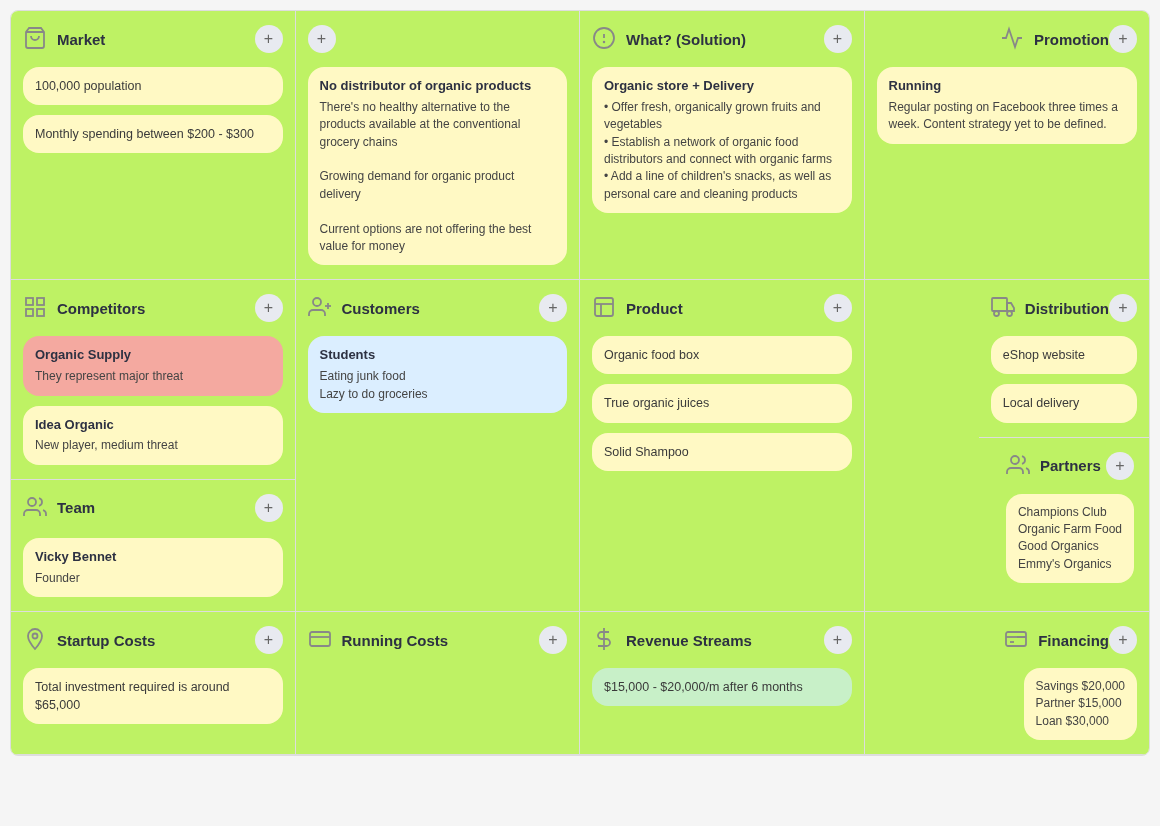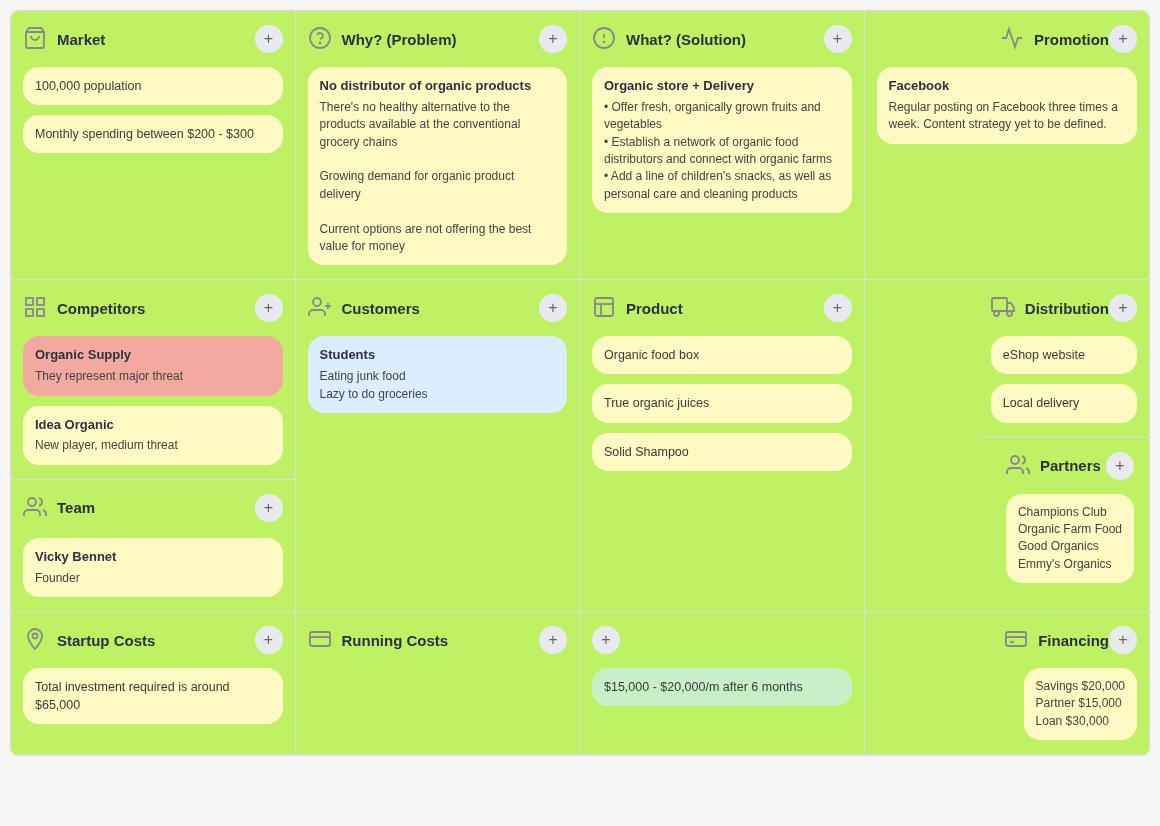--- a/index.html
+++ b/index.html
@@ -122,30 +122,20 @@
     <div class="card card-yellow">
       <span>100,000 population</span>
     </div>
     <div class="card card-yellow">
       <span>Monthly spending between $200 - $300</span>
     </div>
   </div>
 
   <div class="column">
     <div class="column-header">
-      <div class="column-header-left">
-        <span class="header-icon">
-          <svg viewBox="0 0 24 24" fill="none" stroke="currentColor" stroke-width="1.8" width="24" height="24">
-              <circle cx="12" cy="12" r="10"></circle>
-              <path d="M9.09 9a3 3 0 015.83 1c0 2-3 3-3 3"></path>
-              <line x1="12" y1="17" x2="12.01" y2="17" stroke-width="2.5" stroke-linecap="round"></line>
-            </svg>
-        </span>
-        <span class="column-title">Why? (Problem)</span>
-      </div>
       <button class="add-btn">+</button>
     </div>
     <div class="card card-yellow">
       <div class="card-title">No distributor of organic products</div>
       <div class="card-text">
         There's no healthy alternative to the products available at the conventional grocery chains
         <br><br>
         Growing demand for organic product delivery
         <br><br>
         Current options are not offering the best value for money
@@ -183,21 +173,21 @@
         <span class="header-icon">
           <svg viewBox="0 0 24 24" fill="none" stroke="currentColor" stroke-width="1.8" width="24" height="24">
               <path d="M22 12h-4l-3 9L9 3l-3 9H2"></path>
             </svg>
         </span>
         <span class="column-title">Promotion</span>
       </div>
       <button class="add-btn">+</button>
     </div>
     <div class="card card-yellow">
-      <div class="card-title">Facebook</div>
+      <div class="card-title">Running</div>
       <div class="card-text">Regular posting on Facebook three times a week. Content strategy yet to be defined.</div>
     </div>
   </div>
 
   <div class="column" style="gap:0; padding:0;">
 
     <div style="padding:14px 12px; display:flex; flex-direction:column; gap:10px; border-bottom:1px solid #ddd;">
       <div class="column-header">
         <div class="column-header-left">
           <span class="header-icon">
@@ -369,20 +359,29 @@
             </svg>
         </span>
         <span class="column-title">Running Costs</span>
       </div>
       <button class="add-btn">+</button>
     </div>
   </div>
 
   <div class="column bottom-row">
     <div class="column-header">
+      <div class="column-header-left">
+        <span class="header-icon">
+          <svg viewBox="0 0 24 24" fill="none" stroke="currentColor" stroke-width="1.8" width="24" height="24">
+              <line x1="12" y1="1" x2="12" y2="23"></line>
+              <path d="M17 5H9.5a3.5 3.5 0 000 7h5a3.5 3.5 0 010 7H6"></path>
+            </svg>
+        </span>
+        <span class="column-title">Revenue Streams</span>
+      </div>
       <button class="add-btn">+</button>
     </div>
     <div class="card card-green">
       <span>$15,000 - $20,000/m after 6 months</span>
     </div>
   </div>
 
   <div class="column bottom-row">
     <div class="column-header">
       <div class="column-header-left">

